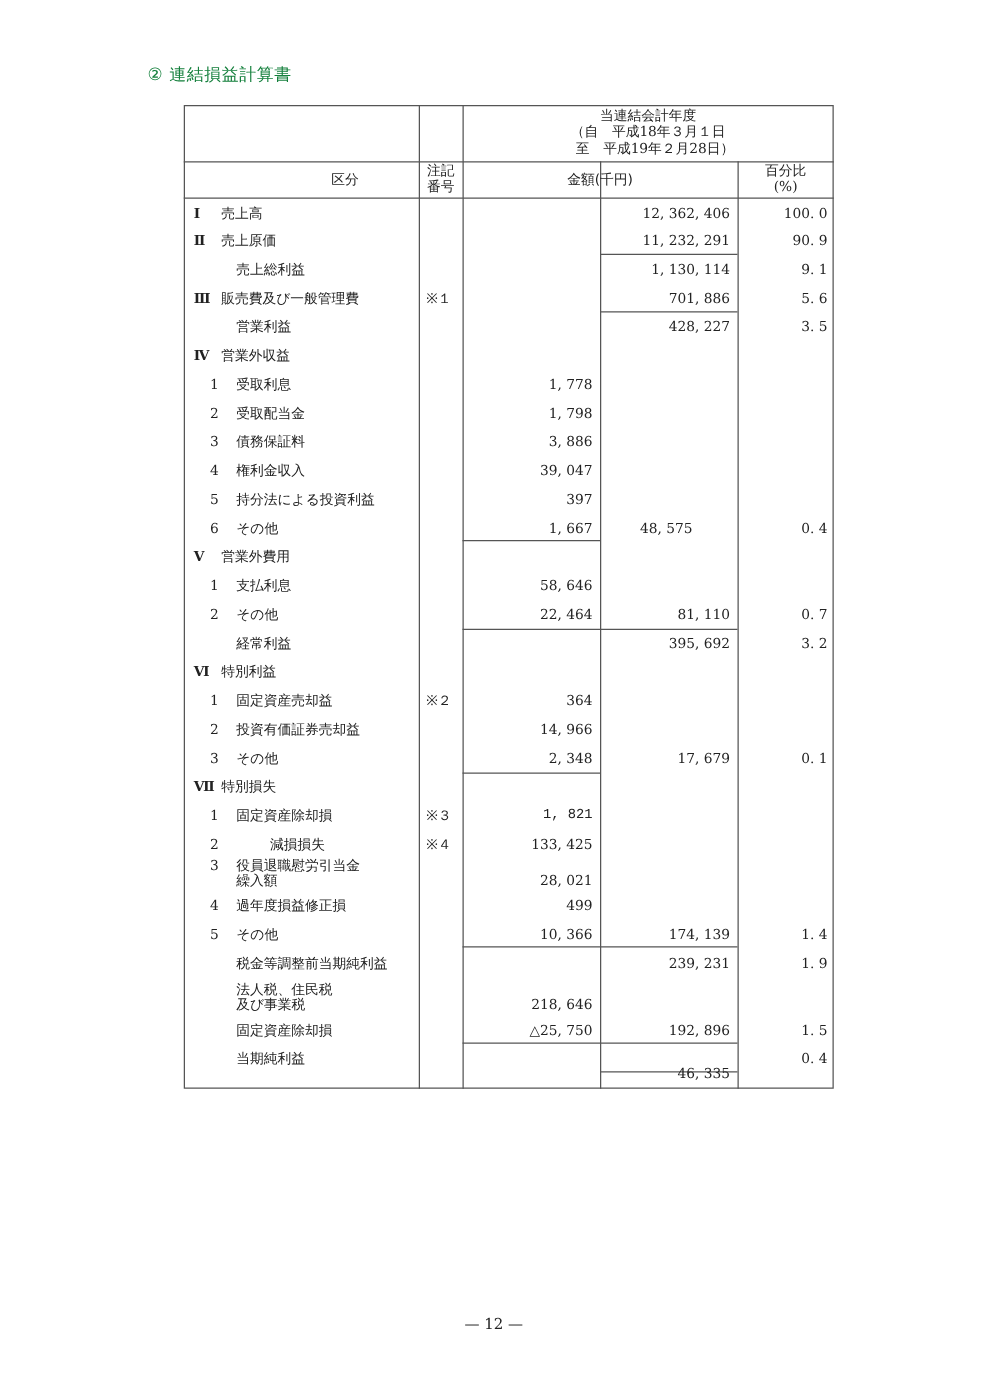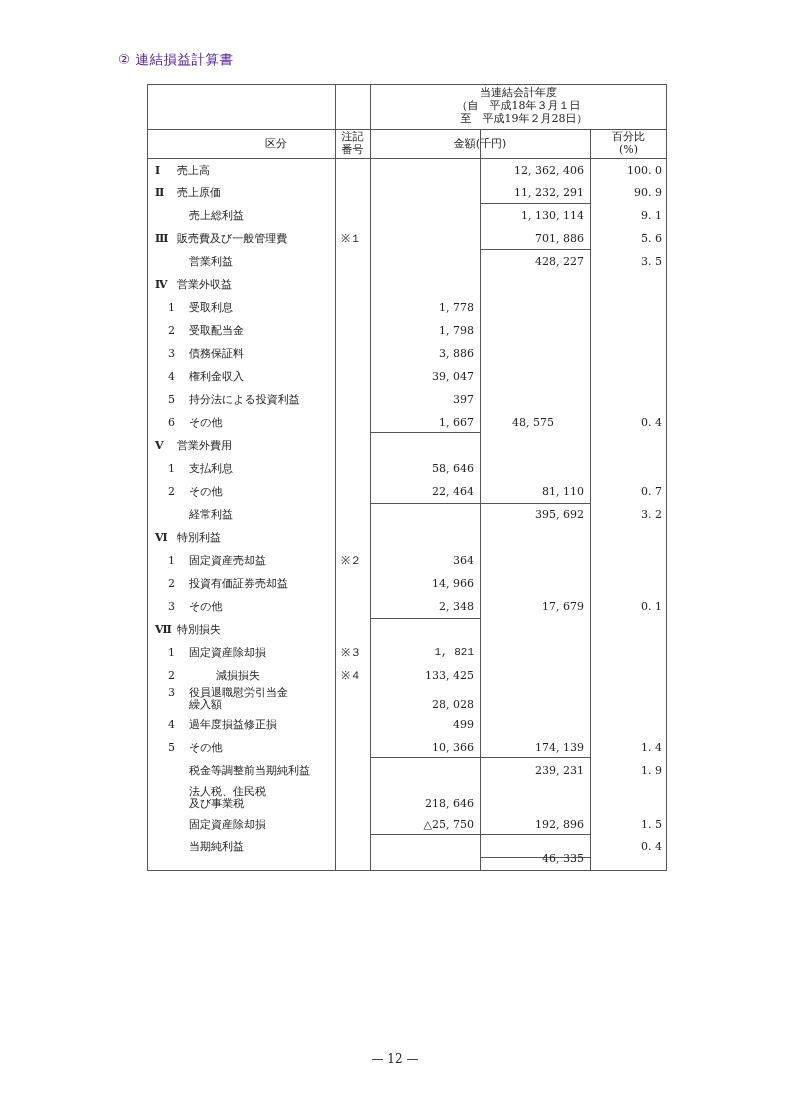--- a/index.html
+++ b/index.html
@@ -1,18 +1,18 @@
 <!DOCTYPE html>
 <html><head>
 <meta charset="utf-8">
 <style>
   html, body { margin:0; padding:0; background:#ffffff; }
   body { width:790px; height:1118px; position:relative; overflow:hidden;
          font-family:"DejaVu Serif","Liberation Serif",serif; color:#222; font-size:11px; }
-  .title { position:absolute; left:118px; top:51px; font-size:13.5px; font-family:"DejaVu Sans","Liberation Sans",sans-serif; color:#4c1d95; letter-spacing:0.5px; }
+  .title { position:absolute; left:118px; top:51px; font-size:13.5px; font-family:"DejaVu Sans","Liberation Sans",sans-serif; color:#15803d; letter-spacing:0.5px; }
   .tbl { position:absolute; left:147px; top:84px; width:520px; height:787px; border:1px solid #555; box-sizing:border-box; }
   .vline { position:absolute; width:0; border-left:1px solid #555; }
   .hline { position:absolute; height:0; border-top:1px solid #555; }
   .cell { position:absolute; white-space:nowrap; line-height:13px; font-size:11px; }
   .hdr { text-align:center; line-height:12px; }
   .num { text-align:right; }
   .lbl { font-family:"DejaVu Sans","Liberation Sans",sans-serif; font-size:11px; }
   .roman { position:absolute; font-family:"DejaVu Serif","Liberation Serif",serif; font-size:11px; font-weight:bold; }
   .footer { position:absolute; left:0; width:790px; top:1052px; text-align:center; font-size:12px; }
 </style>
@@ -126,21 +126,21 @@
     <div class="cell lbl" style="left:189px; top:646px;">固定資産除却損</div>
     <div class="cell" style="left:341px; top:646px;">※３</div>
     <div class="cell num" style="left:372px; width:102px; top:646px;font-family:Liberation Mono, monospace;">1, 821</div>
     <div class="cell" style="left:168px; top:669px;">2</div>
     <div class="cell lbl" style="left:189px; top:669px;margin-left:27px;">減損損失</div>
     <div class="cell" style="left:341px; top:669px;">※４</div>
     <div class="cell num" style="left:372px; width:102px; top:669px;">133, 425</div>
     <div class="cell" style="left:168px; top:686px;">3</div>
     <div class="cell lbl" style="left:189px; top:686px;">役員退職慰労引当金</div>
     <div class="cell lbl" style="left:189px; top:698px;">繰入額</div>
-    <div class="cell num" style="left:372px; width:102px; top:698px;">28, 028</div>
+    <div class="cell num" style="left:372px; width:102px; top:698px;">28, 021</div>
     <div class="cell" style="left:168px; top:718px;">4</div>
     <div class="cell lbl" style="left:189px; top:718px;">過年度損益修正損</div>
     <div class="cell num" style="left:372px; width:102px; top:718px;">499</div>
     <div class="cell" style="left:168px; top:741px;">5</div>
     <div class="cell lbl" style="left:189px; top:741px;">その他</div>
     <div class="cell num" style="left:372px; width:102px; top:741px;">10, 366</div>
     <div class="cell num" style="left:482px; width:102px; top:741px;">174, 139</div>
     <div class="cell num" style="left:592px; width:70px; top:741px;">1. 4</div>
     <div class="cell lbl" style="left:189px; top:764px;">税金等調整前当期純利益</div>
     <div class="cell num" style="left:482px; width:102px; top:764px;">239, 231</div>

